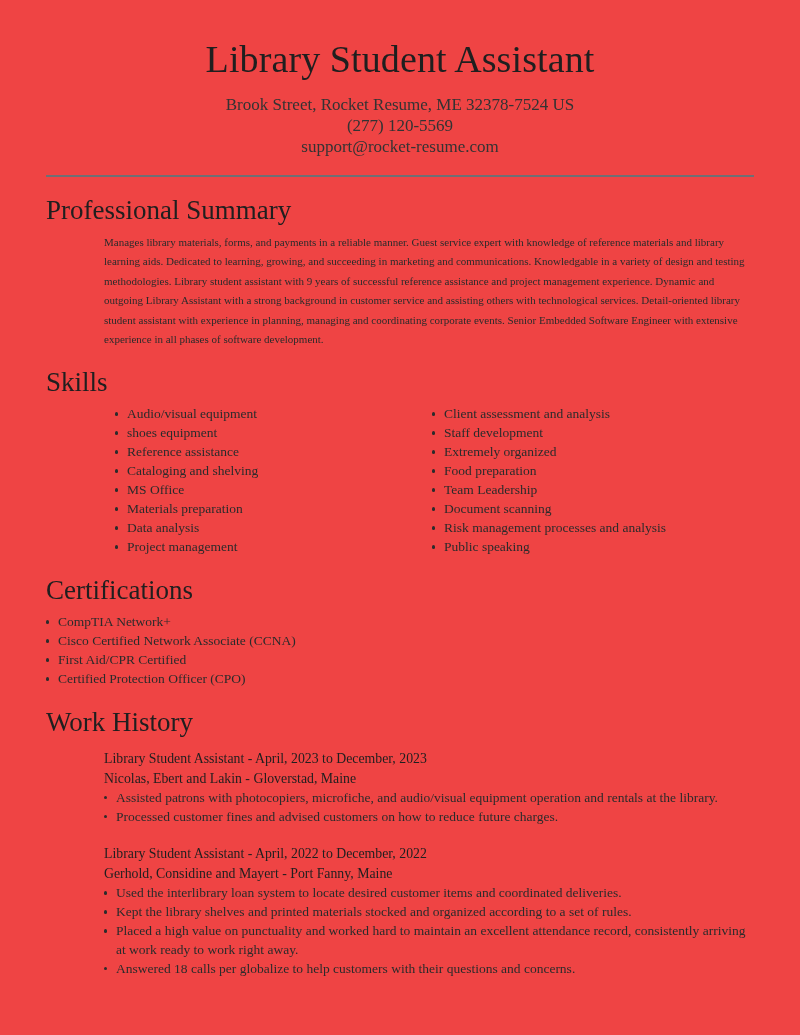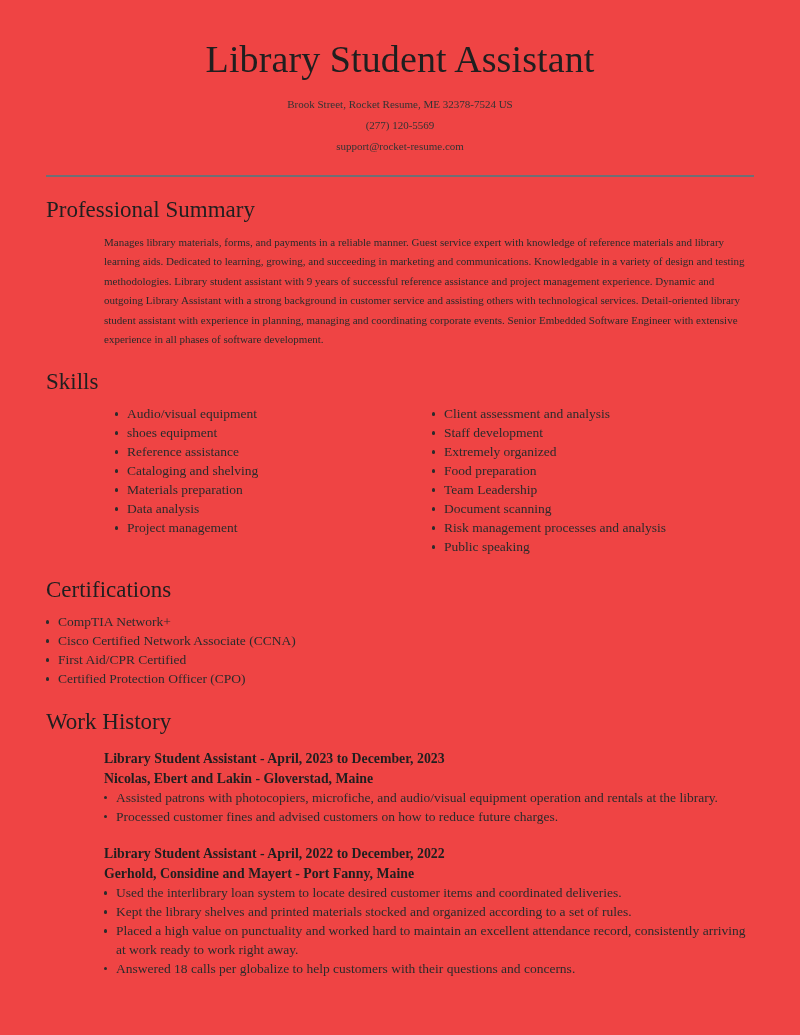--- a/index.html
+++ b/index.html
@@ -31,21 +31,21 @@
   .resume-title {
     font-family: "Liberation Serif", "DejaVu Serif", serif;
     font-size: 38px;
     font-weight: 400;
     line-height: 46px;
     color: #1f1f1f;
     margin: 0 0 12px 0;
     letter-spacing: 0.1px;
   }
   .contact-line {
-    font-size: 11px;
+    font-size: 17px;
     line-height: 21px;
     color: #333333;
     margin: 0;
   }
 
   
   .divider {
     margin: 18px 46px 0 46px;
     height: 0;
     border: 0;
@@ -54,21 +54,21 @@
 
   
   .content {
     padding: 0 46px;
   }
   .section {
     margin-top: 16px;
   }
   .section-heading {
     font-family: "Liberation Serif", "DejaVu Serif", serif;
-    font-size: 23px;
+    font-size: 27px;
     font-weight: 400;
     line-height: 34px;
     color: #1f1f1f;
     margin: 0 0 6px 0;
   }
 
   
   .summary-text {
     font-size: 11px;
     line-height: 19.4px;
@@ -127,21 +127,21 @@
   .job {
     margin-left: 58px;
     margin-top: 10px;
   }
   .job + .job {
     margin-top: 18px;
   }
   .job-title,
   .job-company {
     font-size: 13.8px;
-    font-weight: 700;
+    font-weight: 400;
     line-height: 20px;
     color: #1f1f1f;
     margin: 0;
   }
   .job-bullets {
     margin-left: 11px;
     margin-top: 7px;
   }
   .job-bullets > li {
     margin-bottom: 1.5px;
@@ -169,20 +169,21 @@
     </div>
 
     <div class="section">
       <h2 class="section-heading">Skills</h2>
       <div class="skills-columns">
         <ul class="bullets skills-col left">
           <li>Audio/visual equipment</li>
           <li>shoes equipment</li>
           <li>Reference assistance</li>
           <li>Cataloging and shelving</li>
+          <li>MS Office</li>
           <li>Materials preparation</li>
           <li>Data analysis</li>
           <li>Project management</li>
         </ul>
         <ul class="bullets skills-col right">
           <li>Client assessment and analysis</li>
           <li>Staff development</li>
           <li>Extremely organized</li>
           <li>Food preparation</li>
           <li>Team Leadership</li>

